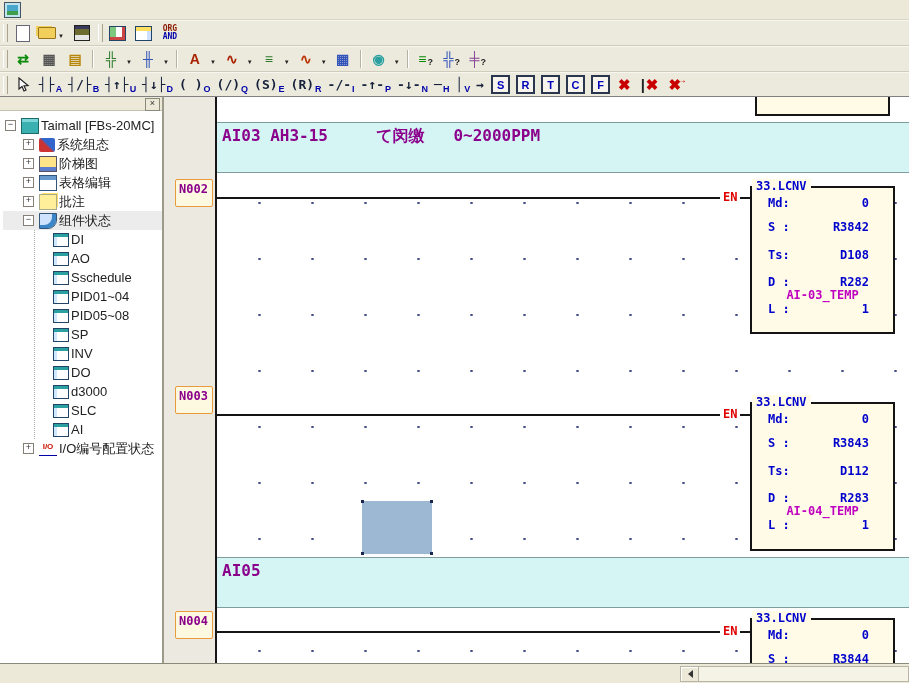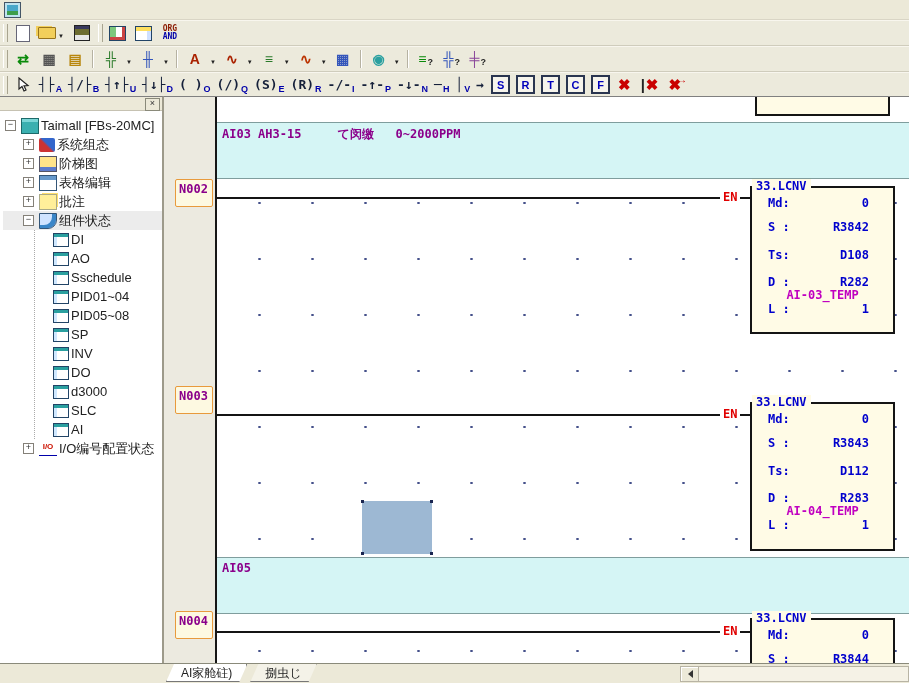--- a/index.html
+++ b/index.html
@@ -57,21 +57,21 @@
   .ti-io{width:18px;font-size:8px;font-weight:800;color:#cc1100;border-bottom:1px solid #0000aa;line-height:12px;text-align:center}
   .kids{border-left:1px dotted #aaa;margin-left:31px}
   .kids .trow{padding-left:18px}
 
   
   .margin-col{position:absolute;left:164px;top:96px;width:51px;bottom:20px;background:#eceae0;border-top:1px solid #808080;box-sizing:border-box}
   .nlabel{position:absolute;left:11px;width:38px;height:28px;background:#fdf9e1;border:1px solid #e89a3c;color:#8b008b;font-family:"DejaVu Sans Mono",monospace;font-weight:700;font-size:12px;padding:2px 0 0 3px;box-sizing:border-box;border-radius:2px}
   .canvas{position:absolute;left:215px;top:96px;right:0;bottom:20px;background:#fff;border-top:1px solid #808080;overflow:hidden;
     background-image:radial-gradient(circle,#44508a 1px,transparent 1.4px);background-size:53px 56px;background-position:18px 22px}
   .rail{position:absolute;left:0;top:0;bottom:0;width:2px;background:#161616;z-index:6}
-  .crow{position:absolute;left:0;right:0;height:57px;background:#d5f5f5;border-top:1px solid #7f9d9d;border-bottom:1px solid #7f9d9d;color:#8b008b;font-family:"DejaVu Sans Mono",monospace;font-weight:700;font-size:12px;padding:3px 0 0 7px;white-space:pre;box-sizing:border-box;z-index:2}
+  .crow{position:absolute;left:0;right:0;height:51px;background:#d5f5f5;border-top:1px solid #7f9d9d;border-bottom:1px solid #7f9d9d;color:#8b008b;font-family:"DejaVu Sans Mono",monospace;font-weight:700;font-size:16px;padding:3px 0 0 7px;white-space:pre;box-sizing:border-box;z-index:2}
   .pblock{position:absolute;left:540px;width:135px;top:-3px;height:22px;background:#fffbe6;border:2px solid #141414;border-top:none;box-sizing:border-box;z-index:3}
   .hline{position:absolute;left:2px;height:2px;background:#141414;z-index:3}
   .en{position:absolute;background:#fff;color:#e00000;font-family:"DejaVu Sans Mono",monospace;font-weight:800;font-size:12px;padding:0 3px;z-index:4}
   .fblock{position:absolute;left:535px;width:145px;background:#fffbe6;border:2px solid #141414;box-sizing:border-box;z-index:3;font-family:"DejaVu Sans Mono",monospace;font-weight:700;font-size:12px;color:#0000cd}
   .fb-title{position:absolute;top:-9px;left:0;right:0;text-align:left}
   .fb-title span{background:#fffbe6;padding:0 4px}
   .prow{position:absolute;left:16px;right:24px;display:flex;justify-content:space-between}
   .palias{position:absolute;left:0;right:0;text-align:center;color:#c000c0}
   .selrect{position:absolute;left:147px;top:404px;width:70px;height:53px;background:#9db8d3;z-index:2}
   .cdot{position:absolute;width:3px;height:3px;background:#1a2550}
@@ -464,22 +464,18 @@
         <span>0</span>
       </div>
     <div class="prow" style="top:32px">
         <span>S :</span>
         <span>R3844</span>
       </div>
   </div>
 </div>
 
 <div class="tabbar">
-  <div class="tabs">
-    <span class="tab">AI家舱砫)</span>
-    <span class="tab inactive">捌虫じ</span>
-  </div>
   <div class="hscroll">
     <span class="sbtn">
         <span class="tri-left"></span>
       </span>
   </div>
 </div>
 
 </body></html>

